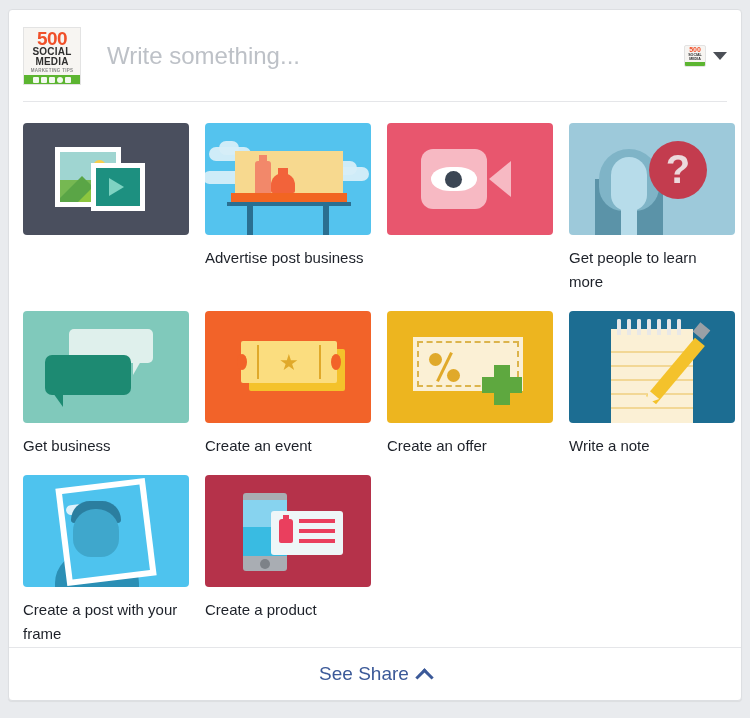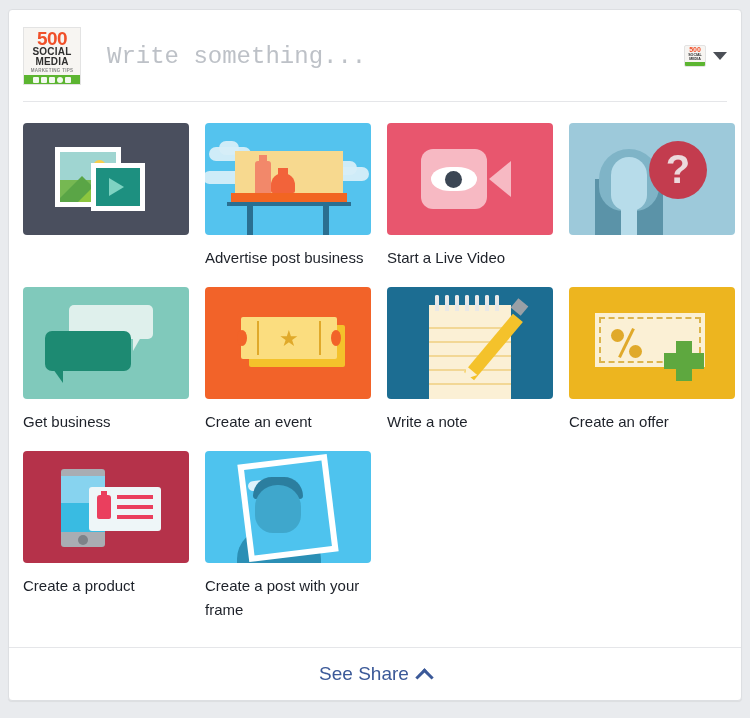--- a/index.html
+++ b/index.html
@@ -93,21 +93,21 @@
   .avatar .lg-bar i.r { border-radius: 1px; }
 
   .composer-input {
     flex: 1 1 auto;
     margin-left: 26px;
     font-size: 24px;
     color: #b9bcc1;
     background: transparent;
     border: none;
     outline: none;
-    font-family: Liberation Mono, monospace;
+    font-family: Liberation Sans, sans-serif;
     padding: 0;
   }
   .composer-input::placeholder { color: #bdc1c7; }
 
   .audience-selector {
     flex: 0 0 auto;
     display: flex;
     align-items: center;
     gap: 7px;
     margin-left: 10px;
@@ -558,32 +558,32 @@
       <div class="tile-label">Advertise post business</div>
     </div>
 
     <div class="tile">
       <div class="tile-art art-live">
         <div class="cam-lens"></div>
         <div class="cam-body"></div>
         <div class="eye"></div>
         <div class="pupil"></div>
       </div>
-      <div class="tile-label">Start a Live Video</div>
     </div>
 
     <div class="tile">
       <div class="tile-art art-learn">
         <div class="shoulders"></div>
         <div class="hair"></div>
         <div class="neck"></div>
         <div class="face"></div>
         <div class="badge"></div>
         <div class="qm">?</div>
       </div>
+      <div class="tile-label">Get people to learn more</div>
     </div>
 
     <div class="tile">
       <div class="tile-art art-msg">
         <div class="bub-top"></div>
         <div class="bub-top-tail"></div>
         <div class="bub-bot"></div>
         <div class="bub-bot-tail"></div>
       </div>
       <div class="tile-label">Get business</div>
@@ -593,20 +593,34 @@
       <div class="tile-art art-event">
         <div class="tick-back"></div>
         <div class="tick-front"></div>
         <div class="notch-l"></div>
           <div class="notch-r"></div>
         <div class="dash-l"></div>
           <div class="dash-r"></div>
         <div class="star">★</div>
       </div>
       <div class="tile-label">Create an event</div>
+    </div>
+
+    <div class="tile">
+      <div class="tile-art art-offer">
+        <div class="coupon">
+            <div class="coupon-inner"></div>
+          </div>
+        <div class="pct-dot1"></div>
+          <div class="pct-slash"></div>
+          <div class="pct-dot2"></div>
+        <div class="plus-v"></div>
+          <div class="plus-h"></div>
+      </div>
+      <div class="tile-label">Create an offer</div>
     </div>
 
     <div class="tile">
       <div class="tile-art art-note">
         <div class="pad"></div>
         <div class="line" style="top:40px"></div>
         <div class="line" style="top:54px"></div>
         <div class="line" style="top:68px"></div>
         <div class="line" style="top:82px"></div>
         <div class="line" style="top:96px"></div>
@@ -618,62 +632,48 @@
         <div class="spiral" style="left:98px"></div>
         <div class="spiral" style="left:108px"></div>
         <div class="pencil"></div>
         <div class="pencil-eraser"></div>
         <div class="pencil-tip"></div>
       </div>
       <div class="tile-label">Write a note</div>
     </div>
 
     <div class="tile">
-      <div class="tile-art art-offer">
-        <div class="coupon">
-            <div class="coupon-inner"></div>
+      <div class="tile-art art-frame">
+        <div class="person-body"></div>
+        <div class="photo">
+            <div class="photo-inner">
+              <div class="pi-cloud"></div>
+            </div>
           </div>
-        <div class="pct-dot1"></div>
-          <div class="pct-slash"></div>
-          <div class="pct-dot2"></div>
-        <div class="plus-v"></div>
-          <div class="plus-h"></div>
-      </div>
-      <div class="tile-label">Create an offer</div>
+        <div class="person-hair"></div>
+        <div class="person-head"></div>
+      </div>
+      <div class="tile-label">Create a post with your frame</div>
     </div>
 
     <div class="tile">
       <div class="tile-art art-prod">
         <div class="phone"></div>
         <div class="phone-screen"></div>
         <div class="phone-home"></div>
         <div class="card"></div>
         <div class="card-cap"></div>
         <div class="card-bottle"></div>
         <div class="card-line" style="top:44px"></div>
         <div class="card-line" style="top:54px"></div>
         <div class="card-line" style="top:64px"></div>
       </div>
       <div class="tile-label">Create a product</div>
     </div>
 
-    <div class="tile">
-      <div class="tile-art art-frame">
-        <div class="person-body"></div>
-        <div class="photo">
-            <div class="photo-inner">
-              <div class="pi-cloud"></div>
-            </div>
-          </div>
-        <div class="person-hair"></div>
-        <div class="person-head"></div>
-      </div>
-      <div class="tile-label">Create a post with your frame</div>
-    </div>
-
   </div>
 
   <div class="composer-footer">
     <span class="see-less">
       <span>See Share</span>
       <span class="chev-up"></span>
     </span>
   </div>
 
 </div>

